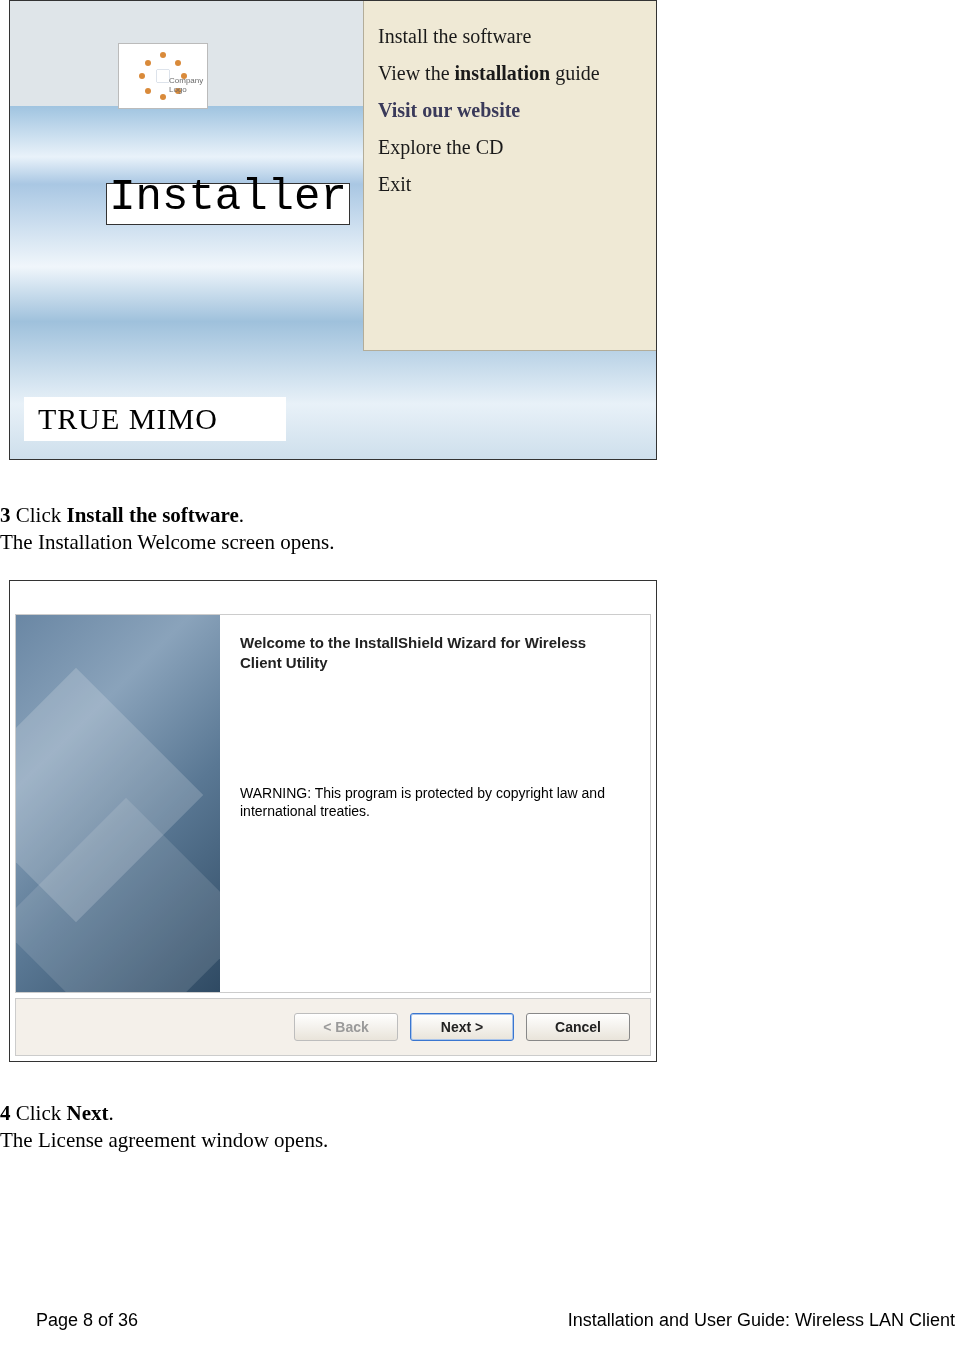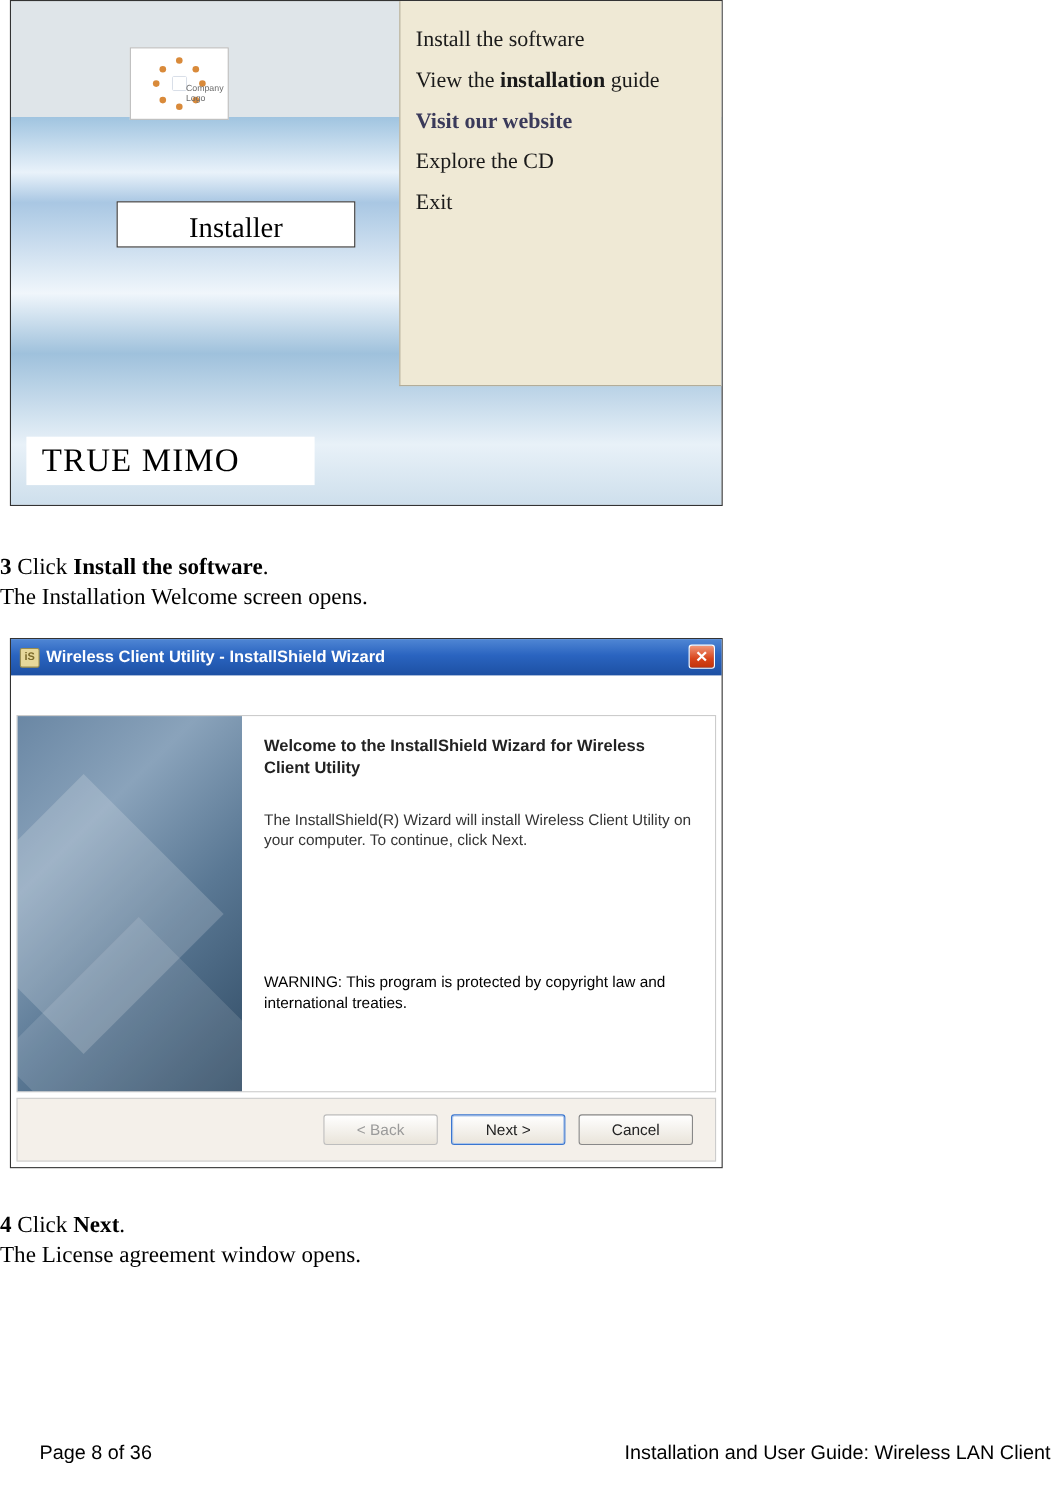--- a/index.html
+++ b/index.html
@@ -51,26 +51,26 @@
     box-shadow: 0 0 1px #3a5a8a;
   }
   .logo-text {
     position:absolute; top:24px; left:30px; font-size:8px; color:#6a6a6a;
     font-family: Arial, sans-serif;
   }
 
   .installer-label {
     position:absolute;
     left: 96px; top: 182px;
-    width: 217px; height: 42px;
+    width: 244px; height: 42px;
     background:#fff;
     border:1px solid #333;
     display:flex; align-items:flex-end; justify-content:center;
-    font-family: Liberation Serif, serif;
-    font-size: 26px;
+    font-family: Liberation Mono, monospace;
+    font-size: 44px;
     padding-bottom:2px;
   }
 
   .true-mimo {
     position:absolute;
     left: 14px; top: 396px;
     width: 262px; height: 44px;
     background:#fff;
     display:flex; align-items:center;
     padding-left: 14px;
@@ -148,21 +148,20 @@
     border:1px solid #fff;
     border-radius:3px;
     display:flex; align-items:center; justify-content:center;
     color:#fff; font-weight:bold; font-size:14px;
   }
   .wizard-body {
     position:absolute; left:5px; right:5px; top:33px; bottom:68px;
     background:#fff;
     border:1px solid #ccc;
     display:flex;
-    margin-top:36px;
   }
   .wizard-left {
     width: 204px;
     background: linear-gradient(135deg, #6a87a4 0%, #8aa3bb 30%, #5a7894 60%, #2f4a63 100%);
     position:relative;
     overflow:hidden;
   }
   
   .wizard-left::before {
     content:"";
@@ -202,20 +201,21 @@
     gap:12px;
   }
   .wbtn {
     width: 104px; height: 28px;
     border:1px solid #888;
     background: linear-gradient(to bottom, #fff 0%, #e9e4da 100%);
     border-radius:3px;
     font-size:14px;
     display:flex; align-items:center; justify-content:center;
     color:#222;
+    font-weight:bold;
   }
   .wbtn.disabled { color:#9a9a9a; border-color:#bdbdbd; }
   .wbtn.primary { border:1px solid #3a76d0; box-shadow: inset 0 0 0 1px #a9c4ea; text-align: right; }
 
   
   .step4 {
     position:absolute;
     left:0; top:1100px;
     width:800px;
     line-height:1.3;
@@ -273,33 +273,25 @@
   </div>
 
   <div class="step3">
     <div class="l1">
       <b>3</b><span> Click </span><b>Install the software</b><span>.</span>
     </div>
     <div class="l2">The Installation Welcome screen opens.</div>
   </div>
 
   <div class="fig2">
-    <div class="titlebar">
-      <span class="ti-icon">iS</span>
-      <span class="ti-text">Wireless Client Utility - InstallShield Wizard</span>
-      <span class="closebtn">
-        <span>✕</span>
-      </span>
-    </div>
 
     <div class="wizard-body">
       <div class="wizard-left"></div>
       <div class="wizard-right">
         <div class="wz-h">Welcome to the InstallShield Wizard for Wireless Client Utility</div>
-        <div class="wz-p1">The InstallShield(R) Wizard will install Wireless Client Utility on your computer. To continue, click Next.</div>
         <div class="wz-p2">WARNING: This program is protected by copyright law and international treaties.</div>
       </div>
     </div>
 
     <div class="wizard-buttons">
       <div class="wbtn disabled">&lt; Back</div>
       <div class="wbtn primary">Next &gt;</div>
       <div class="wbtn">Cancel</div>
     </div>
   </div>

